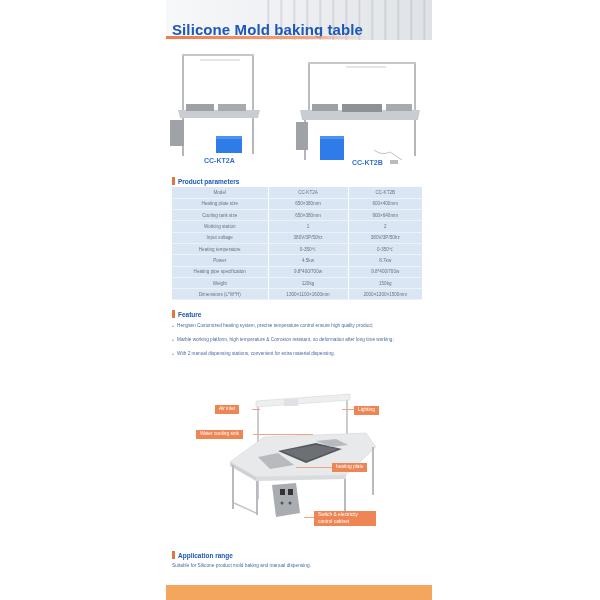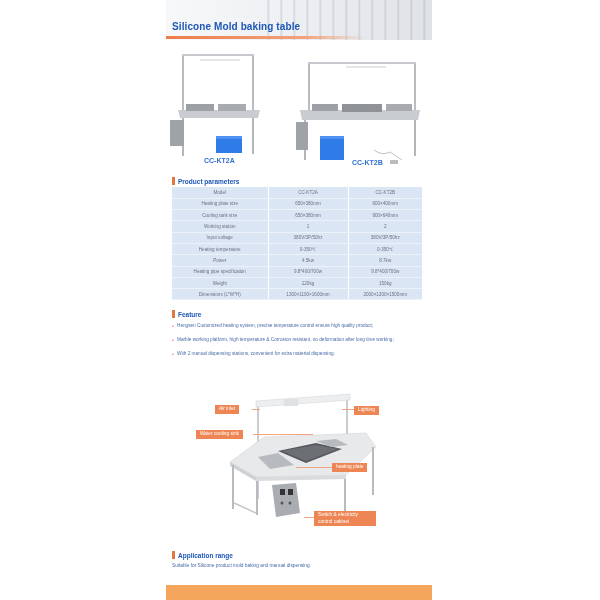--- a/index.html
+++ b/index.html
@@ -6,21 +6,21 @@
   html, body { width: 600px; height: 600px; background: #ffffff; overflow: hidden; }
   body { font-family: "Liberation Sans", sans-serif; position: relative; }
 
   .page { position: absolute; left: 166px; top: 0; width: 266px; height: 600px; }
 
   
   .banner { position: absolute; left: 0; top: 0; width: 266px; height: 40px;
     background: linear-gradient(90deg, #f7f8fa 0%, #eef0f3 45%, #dfe2e6 100%); overflow: hidden; }
   .banner .syringes { position: absolute; left: 95px; top: 0; width: 171px; height: 40px;
     background: repeating-linear-gradient(90deg, rgba(160,165,175,0.0) 0px, rgba(160,165,175,0.0) 6px, rgba(150,155,165,0.35) 7px, rgba(150,155,165,0.0) 9px, rgba(160,165,175,0.0) 13px); }
-  .banner .title { position: absolute; left: 6px; top: 21px; font-weight: bold; font-size: 10px; color: #1d57b8; letter-spacing: 0.1px; }
+  .banner .title { position: absolute; left: 6px; top: 21px; font-weight: bold; font-size: 15px; color: #1d57b8; letter-spacing: 0.1px; }
   .banner .stripe { position: absolute; left: 0; top: 36px; width: 200px; height: 3px;
     background: linear-gradient(90deg, #ec7c4a 0%, #f2a37c 70%, rgba(242,163,124,0) 100%); }
 
   
   .product { position: absolute; }
   .model-label { position: absolute; font-size: 7px; font-weight: bold; color: #2f6fd0; }
 
   
   .sec-head { position: absolute; left: 6px; display: flex; align-items: center; }
   .sec-head .bar { width: 3px; height: 8px; background: #e2763f; margin-right: 3px; }

